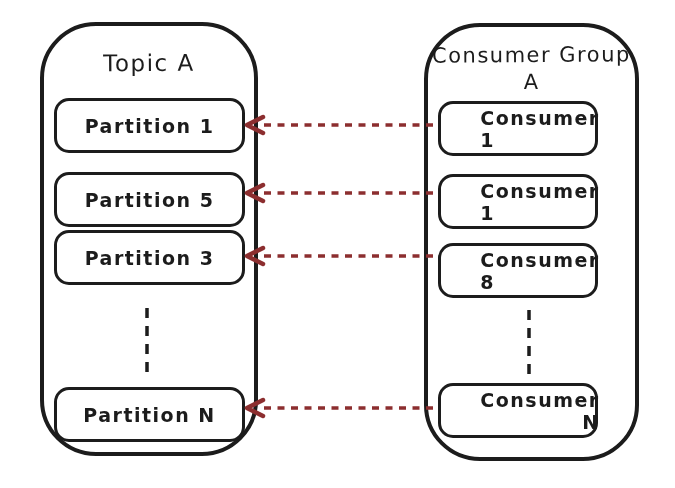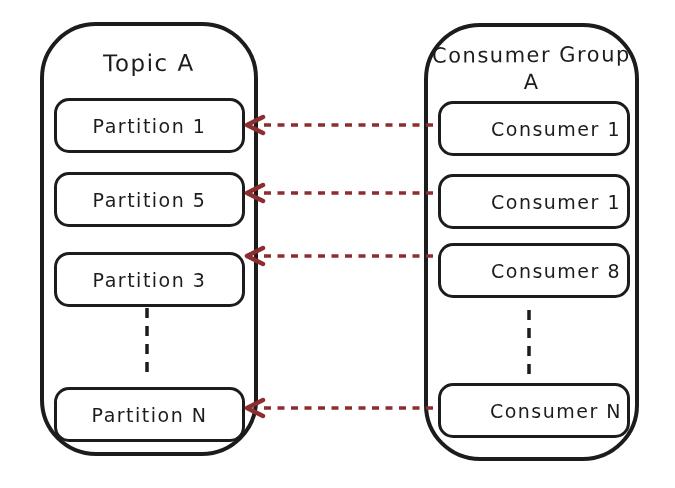--- a/index.html
+++ b/index.html
@@ -43,24 +43,24 @@
     border:3px solid var(--stroke);
     border-radius:15px;
     background:var(--bg);
     box-sizing:border-box;
     height:55px;
     display:flex;
     align-items:center;
     justify-content:center;
     font-size:19px;
     letter-spacing:1.5px;
-    font-weight:400;
+    font-weight:700;
   }
   .topic-container .item-box{ width:191px; }
-  .consumer-container .item-box{ width:192px;padding-left:44px; }
+  .consumer-container .item-box{ width:160px;padding-left:44px; }
   .overlay{
     position:absolute; left:0; top:0;
     pointer-events:none;
   }
   .dash-line{ stroke:var(--arrow); stroke-width:3.5; stroke-dasharray:7 6.5; fill:none; }
   .arrow-head{ stroke:var(--arrow); stroke-width:4.5; fill:none; stroke-linecap:round; stroke-linejoin:round; }
   .ellipsis-line{ stroke:var(--stroke); stroke-width:3.5; stroke-dasharray:10 8; fill:none; }
 </style>
 </head>
 <body>
@@ -68,21 +68,21 @@
 <div class="canvas">
 
   <div class="container-box topic-container">
     <div class="container-title">Topic A</div>
     <div class="item-box" style="top:72px;">
       <span>Partition 1</span>
     </div>
     <div class="item-box" style="top:146px;">
       <span>Partition 5</span>
     </div>
-    <div class="item-box" style="top:226px;">
+    <div class="item-box" style="top:204px;">
       <span>Partition 3</span>
     </div>
     <div class="item-box" style="top:361px;">
       <span>Partition N</span>
     </div>
   </div>
 
   <div class="container-box consumer-container">
     <div class="container-title">
       <div>Consumer Group</div>

